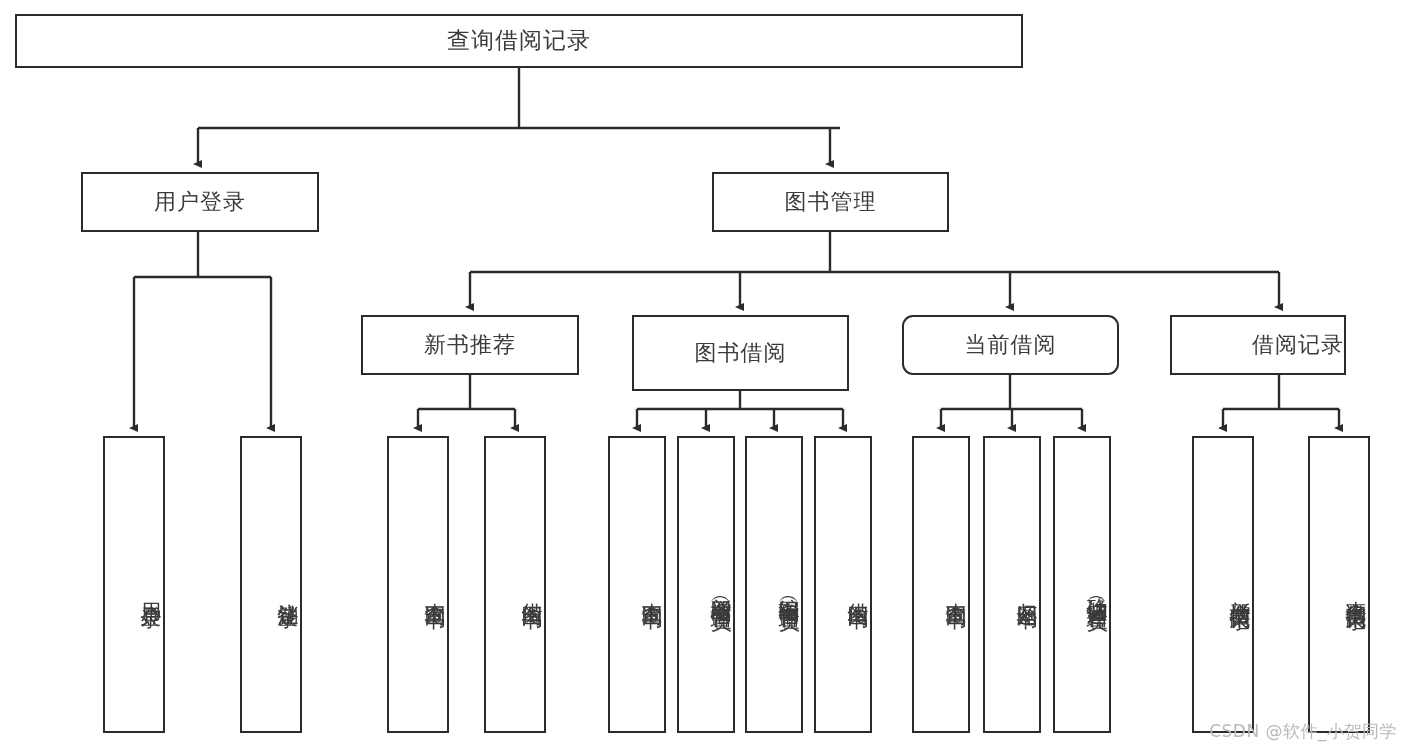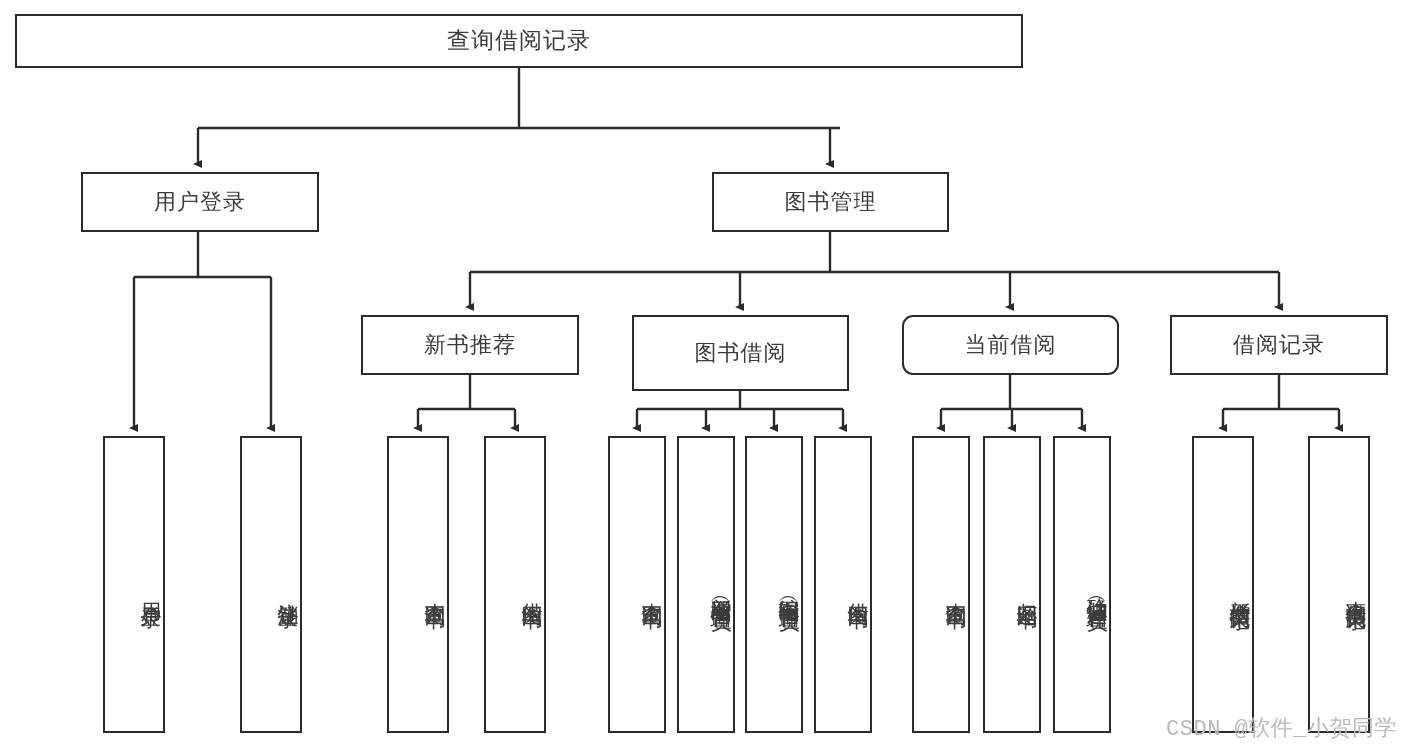--- a/index.html
+++ b/index.html
@@ -57,25 +57,24 @@
     left: 0;
     top: 0;
     width: 1405px;
     height: 747px;
     pointer-events: none;
   }
   .watermark {
     position: absolute;
     right: 8px;
     bottom: 4px;
-    font-size: 22px;
+    font-size: 17px;
     color: #b9b9b9;
     white-space: nowrap;
     letter-spacing: 0.5px;
-    font-family: Liberation Mono, monospace;
   }
 </style>
 </head>
 <body>
 
 <div id="canvas">
 
   <svg class="wires" viewBox="0 0 1405 747">
     <defs>
       <marker id="arrow" markerWidth="10" markerHeight="10" refX="5" refY="5" orient="auto" markerUnits="userSpaceOnUse">
@@ -139,21 +138,21 @@
 
   <div class="node node-h" style="left:712px; top:172px; width:237px; height:60px;">
     <span>图书管理</span>
   </div>
   <div class="node node-h" style="left:632px; top:315px; width:217px; height:76px;">
     <span>图书借阅</span>
   </div>
   <div class="node node-h" style="left:902px; top:315px; width:217px; height:60px;border-radius:11px;">
     <span>当前借阅</span>
   </div>
-  <div class="node node-h" style="left:1170px; top:315px; width:218px; height:60px;">
+  <div class="node node-h" style="left:1170px; top:315px; width:176px; height:60px;justify-content:flex-end;">
     <span>借阅记录</span>
   </div>
 
   <div class="node node-v" style="left:103px; top:436px; width:62px; height:297px;">
     <span class="vtxt">用户登录</span>
   </div>
   <div class="node node-v" style="left:240px; top:436px; width:62px; height:297px;">
     <span class="vtxt">注销登录</span>
   </div>
 

